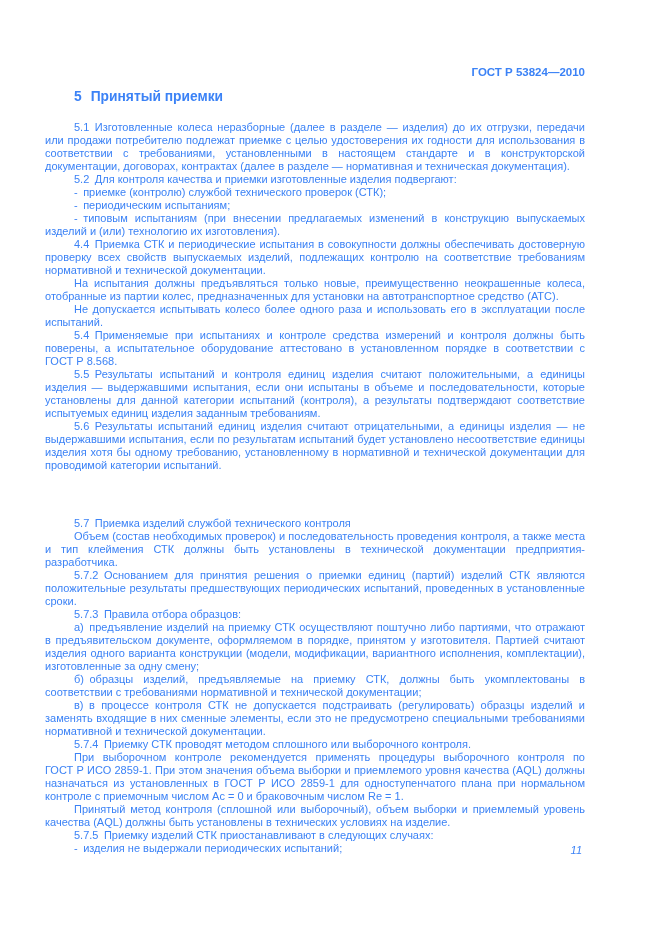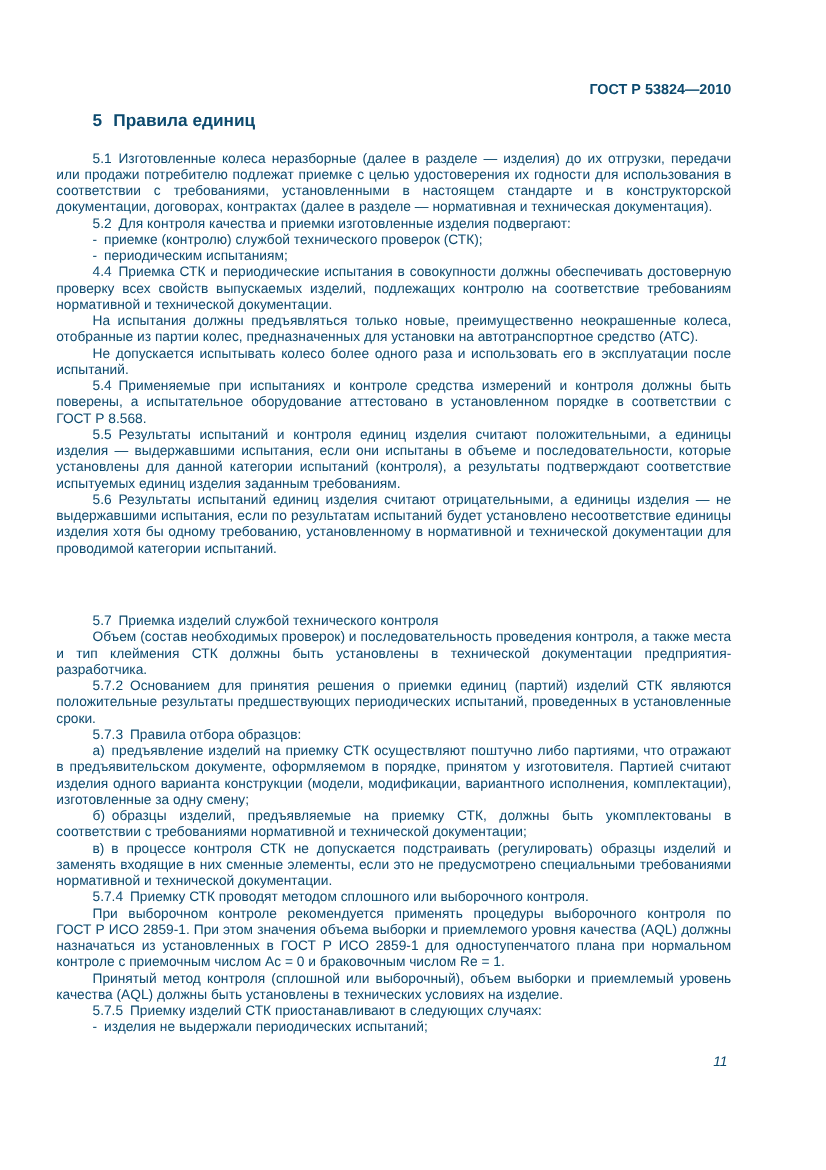--- a/index.html
+++ b/index.html
@@ -2,21 +2,21 @@
 <html lang="ru"><head>
 <meta charset="utf-8">
 <style>
   html, body { margin: 0; padding: 0; background: #ffffff; }
   .page {
     position: relative;
     width: 661px;
     height: 936px;
     background: #ffffff;
     font-family: "Liberation Sans", sans-serif;
-    color: #0c4a6e;
+    color: #3b82f6;
     overflow: hidden;
   }
   .doc-header {
     position: absolute;
     top: 66px; left: 45px; width: 540px;
     text-align: right;
     font-weight: bold;
     font-size: 11.5px;
     line-height: 13px;
   }
@@ -49,27 +49,28 @@
     font-style: italic;
   }
 </style>
 </head>
 <body>
 
 <div class="page">
 
   <div class="doc-header">ГОСТ Р 53824—2010</div>
 
-  <h1 class="section-title"><span>5</span><span class="title-text">Правила единиц</span></h1>
+  <h1 class="section-title"><span>5</span><span class="title-text">Принятый приемки</span></h1>
 
   <div class="doc-body">
     <p class="para">5.1 Изготовленные колеса неразборные (далее в разделе — изделия) до их отгрузки, передачи или продажи потребителю подлежат приемке с целью удостоверения их годности для использования в соответствии с требованиями, установленными в настоящем стандарте и в конструкторской документации, договорах, контрактах (далее в разделе — нормативная и техническая документация).</p>
     <p class="para">5.2 Для контроля качества и приемки изготовленные изделия подвергают:</p>
     <p class="para">- приемке (контролю) службой технического проверок (СТК);</p>
     <p class="para">- периодическим испытаниям;</p>
+    <p class="para">- типовым испытаниям (при внесении предлагаемых изменений в конструкцию выпускаемых изделий и (или) технологию их изготовления).</p>
     <p class="para">4.4 Приемка СТК и периодические испытания в совокупности должны обеспечивать достоверную проверку всех свойств выпускаемых изделий, подлежащих контролю на соответствие требованиям нормативной и технической документации.</p>
     <p class="para">На испытания должны предъявляться только новые, преимущественно неокрашенные колеса, отобранные из партии колес, предназначенных для установки на автотранспортное средство (АТС).</p>
     <p class="para">Не допускается испытывать колесо более одного раза и использовать его в эксплуатации после испытаний.</p>
     <p class="para">5.4 Применяемые при испытаниях и контроле средства измерений и контроля должны быть поверены, а испытательное оборудование аттестовано в установленном порядке в соответствии с ГОСТ&nbsp;Р&nbsp;8.568.</p>
     <p class="para">5.5 Результаты испытаний и контроля единиц изделия считают положительными, а единицы изделия — выдержавшими испытания, если они испытаны в объеме и последовательности, которые установлены для данной категории испытаний (контроля), а результаты подтверждают соответствие испытуемых единиц изделия заданным требованиям.</p>
     <p class="para">5.6 Результаты испытаний единиц изделия считают отрицательными, а единицы изделия — не выдержавшими испытания, если по результатам испытаний будет установлено несоответствие единицы изделия хотя бы одному требованию, установленному в нормативной и технической документации для проводимой категории испытаний.</p>
     <p class="para bold">5.7 Приемка изделий службой технического контроля</p>
     <p class="para">Объем (состав необходимых проверок) и последовательность проведения контроля, а также места и тип клеймения СТК должны быть установлены в технической документации предприятия-разработчика.</p>
     <p class="para">5.7.2 Основанием для принятия решения о приемки единиц (партий) изделий СТК являются положительные результаты предшествующих периодических испытаний, проведенных в установленные сроки.</p>
     <p class="para">5.7.3 Правила отбора образцов:</p>

